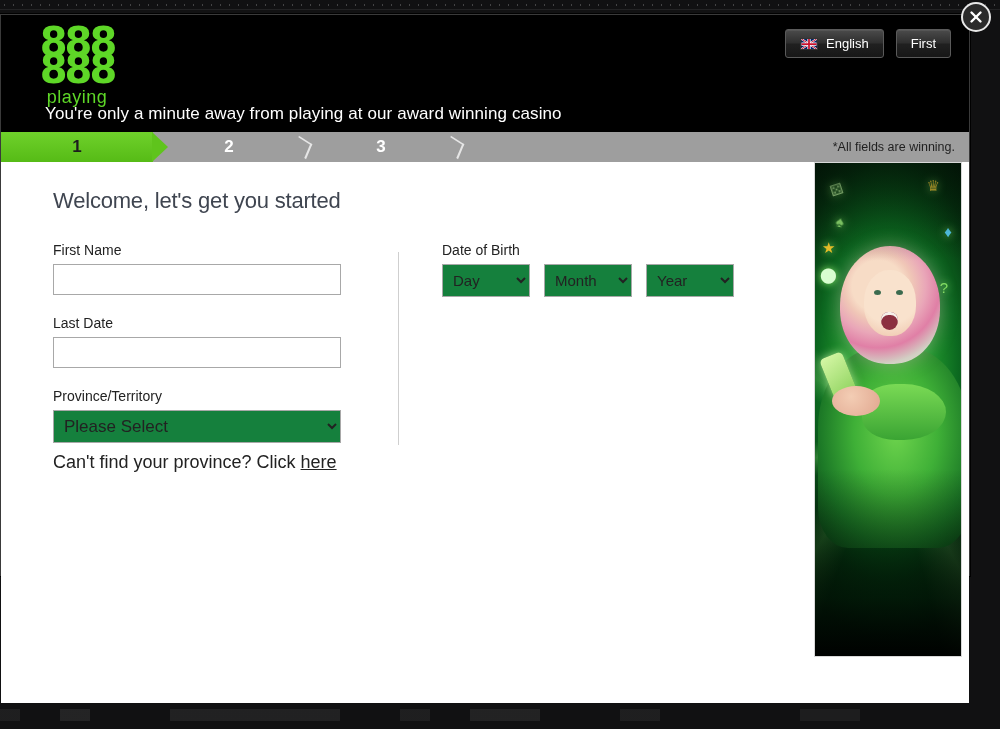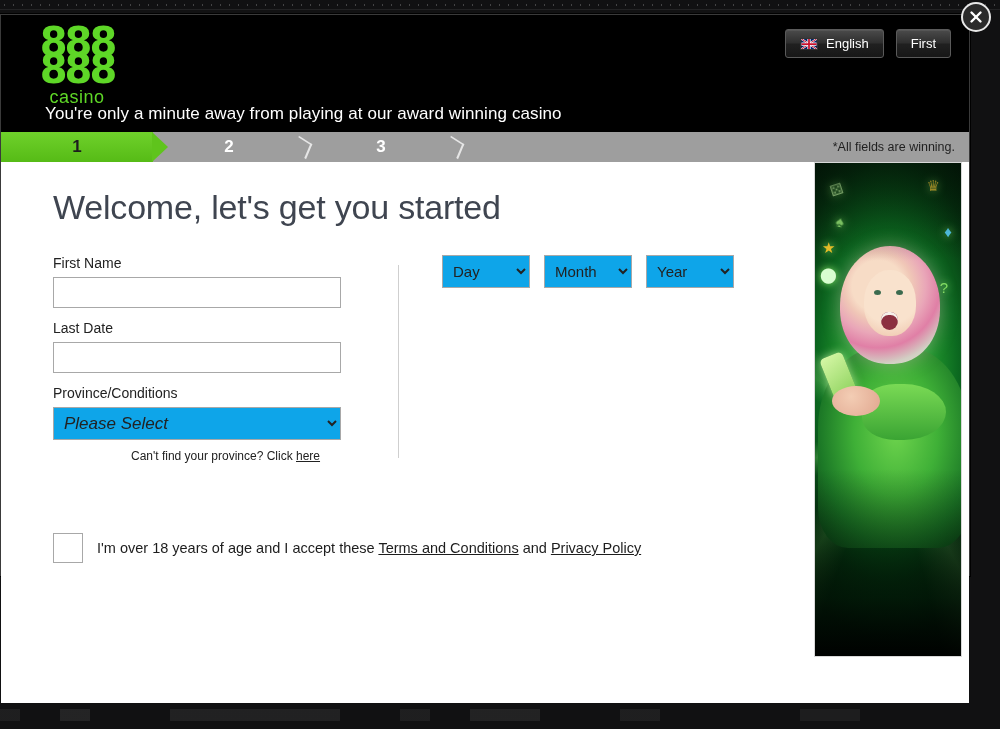--- a/index.html
+++ b/index.html
@@ -235,39 +235,39 @@
   }
   .body-inner {
     position: absolute;
     left: 0; top: 0;
     width: 790px;
     height: 100%;
     padding: 26px 0 0 52px;
   }
 
   h1.welcome {
-    font-size: 34px;
+    font-size: 22px;
     font-weight: normal;
     color: #3f4550;
     letter-spacing: -0.2px;
     margin-bottom: 28px;
   }
 
   .columns { display: flex; }
   .col-left { width: 345px; }
   .divider {
     width: 1px;
     background: #cfcfcf;
     margin: 10px 43px 0 0;
     height: 193px;
     flex: 0 0 1px;
   }
   .col-right { width: 300px; }
 
-  .field { margin-bottom: 12px; }
+  .field { margin-bottom: 20px; }
   .field label {
     display: block;
     font-size: 14px;
     color: #222;
     margin-bottom: 6px;
   }
   .txt {
     width: 288px;
     height: 31px;
     border: 1px solid #a8a8a8;
@@ -276,33 +276,32 @@
     padding: 0 8px;
     font-family: "Liberation Sans", sans-serif;
     color: #222;
   }
   .txt.wide { width: 288px; }
 
   .sel {
     width: 288px;
     height: 31px;
     border: 1px solid #a8a8a8;
-    background: #0ea5e9;
+    background: #15803d;
     font-size: 14px;
     padding: 0 6px;
     font-family: "Liberation Sans", sans-serif;
     color: #222;
   }
-  .sel.big { height: 33px; font-size: 17px; font-style: italic; }
+  .sel.big { height: 33px; font-size: 17px; }
 
   .hint {
-    font-size: 12px;
+    font-size: 18px;
     color: #222;
     margin-top: 9px;
-    text-align: center;
   }
   .hint a { color: #222; }
 
   .dob-row { display: flex; gap: 14px; }
   .sel.dob {
     width: 88px;
     height: 33px;
     font-size: 15px;
   }
 
@@ -464,21 +463,21 @@
       <line x1="2.5" y1="2.5" x2="11.5" y2="11.5" stroke="#ffffff" stroke-width="2.4" stroke-linecap="round"></line>
       <line x1="11.5" y1="2.5" x2="2.5" y2="11.5" stroke="#ffffff" stroke-width="2.4" stroke-linecap="round"></line>
     </svg>
   </div>
 
   <div class="header">
 
     <div class="logo">
       <span class="eights">888</span>
       <span class="eights row2">888</span>
-      <span class="word">casino</span>
+      <span class="word">playing</span>
     </div>
 
     <div class="header-actions">
       <div class="hdr-btn">
         <svg class="flag" viewBox="0 0 60 40">
           <rect width="60" height="40" fill="#012169"></rect>
           <path d="M0,0 L60,40 M60,0 L0,40" stroke="#fff" stroke-width="8"></path>
           <path d="M0,0 L60,40 M60,0 L0,40" stroke="#C8102E" stroke-width="4"></path>
           <path d="M30,0 V40 M0,20 H60" stroke="#fff" stroke-width="13"></path>
           <path d="M30,0 V40 M0,20 H60" stroke="#C8102E" stroke-width="7"></path>
@@ -525,59 +524,54 @@
             <input class="txt" type="text" value="" style="">
           </div>
 
           <div class="field">
             <label>Last Date</label>
             <input class="txt" type="text" value="" style="">
           </div>
 
 
           <div class="field">
-            <label>Province/Conditions</label>
+            <label>Province/Territory</label>
             <select class="sel big">
               <option>Please Select</option>
             </select>
             <div class="hint">
               <span>Can't find your province? Click </span><a href="#">here</a>
             </div>
           </div>
 
         </div>
 
         <div class="divider"></div>
 
         <div class="col-right">
 
 
           <div class="field">
+            <label>Date of Birth</label>
             <div class="dob-row">
               <select class="sel dob">
                 <option>Day</option>
               </select>
               <select class="sel dob">
                 <option>Month</option>
               </select>
               <select class="sel dob">
                 <option>Year</option>
               </select>
             </div>
           </div>
 
         </div>
       </div>
 
-      <div class="terms">
-        <div class="cbox"></div>
-        <div class="terms-text">
-          <span>I'm over 18 years of age and I accept these </span><a href="#">Terms and Conditions</a><span> and </span><a href="#">Privacy Policy</a>
-        </div>
-      </div>
 
 
     </div>
 
     <div class="promo">
       <div class="bg"></div>
       <div class="rays"></div>
 
       <div class="icon-float i-dice">⚄</div>
       <div class="icon-float i-crown">♛</div>

